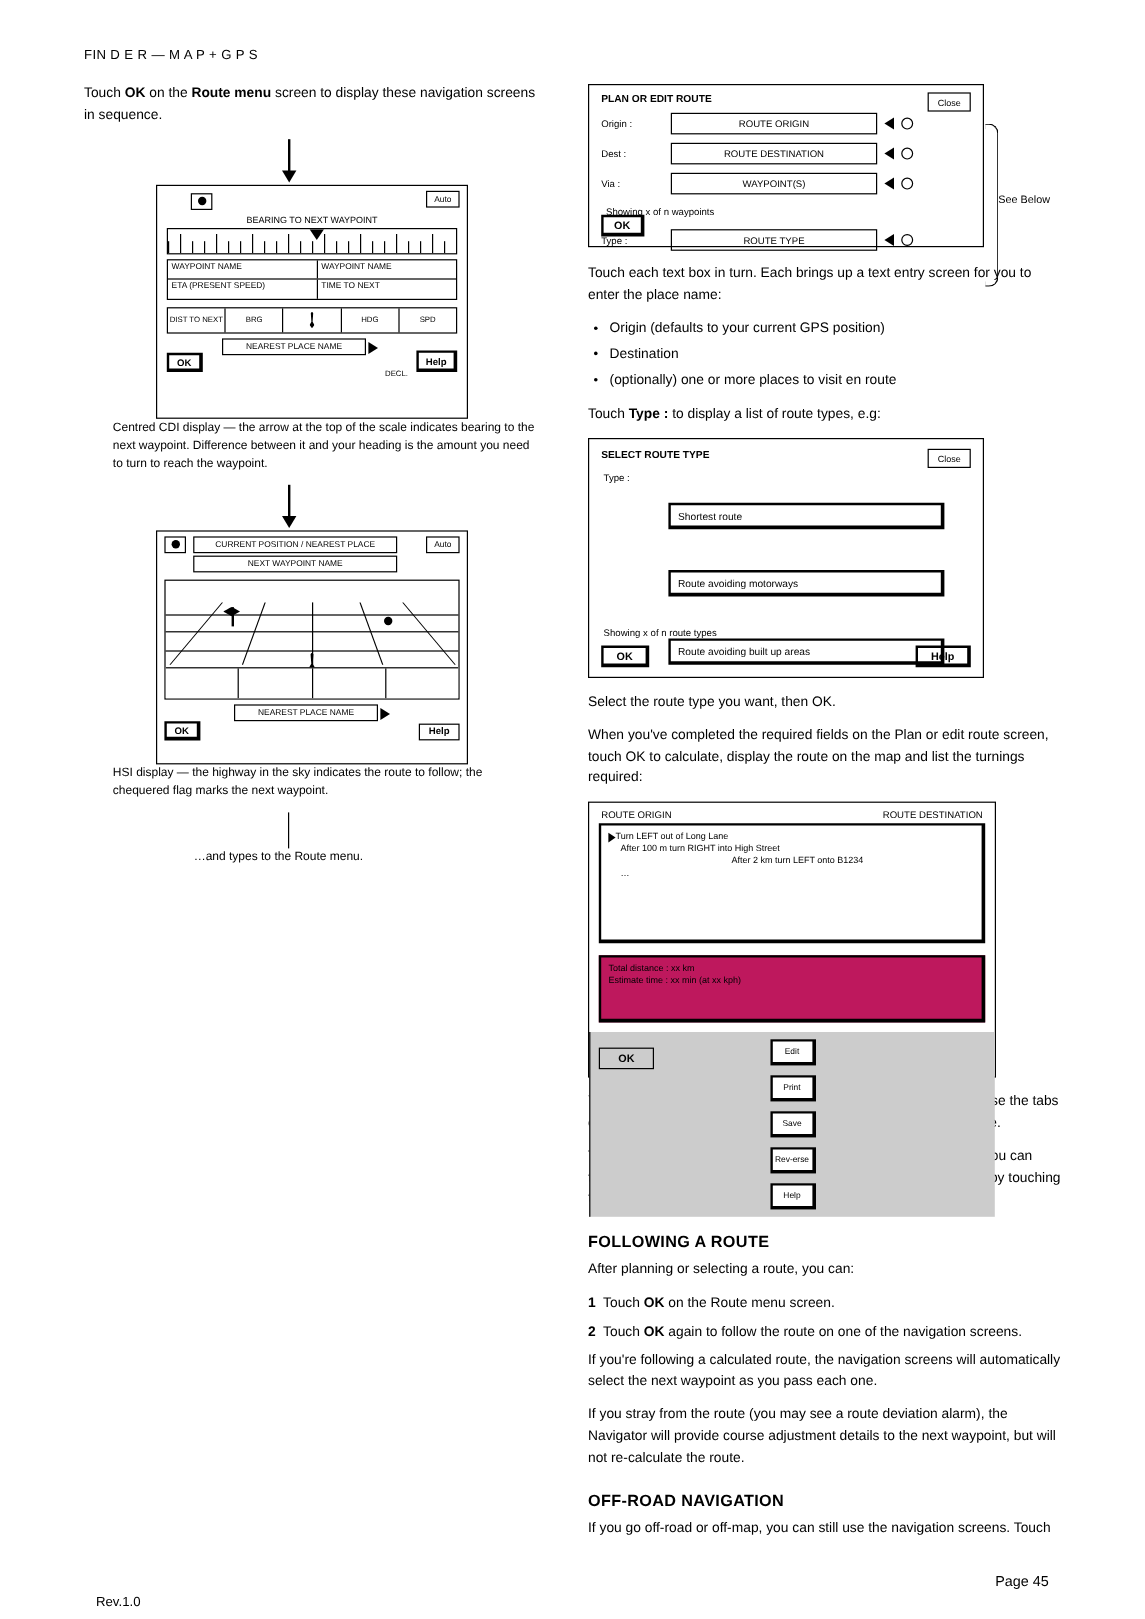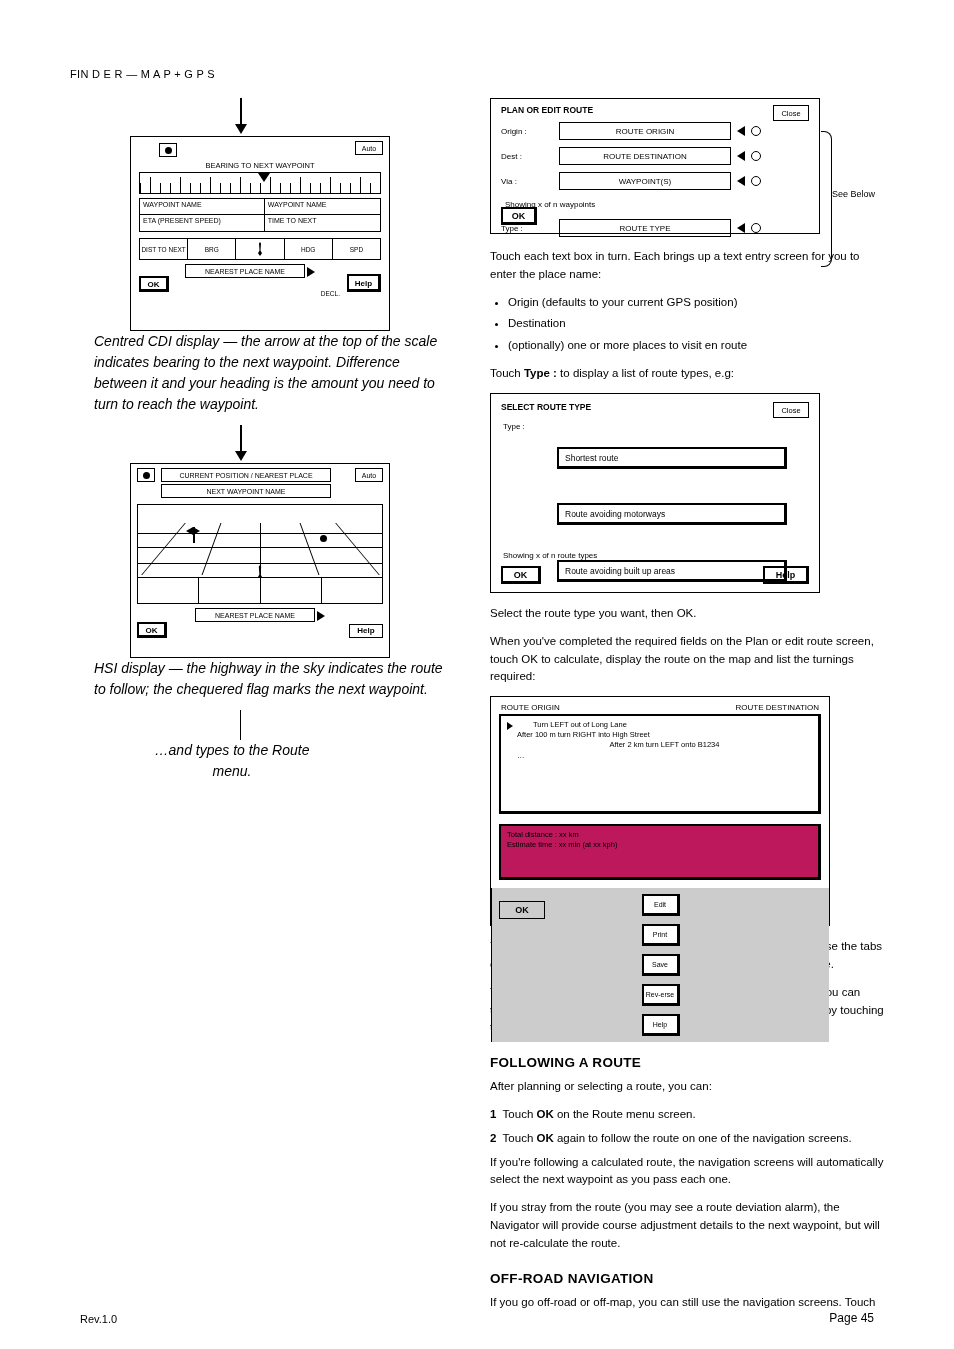--- a/index.html
+++ b/index.html
@@ -8,38 +8,38 @@
     padding: 0;
     background: #fff;
     font-family: Arial, Helvetica, sans-serif;
     color: #000;
     width: 954px;
   }
   .page {
     position: relative;
     width: 954px;
     height: 1349px;
-    padding: 68px 70px 40px 70px;
+    padding: 40px 70px 40px 70px;
   }
   .header-line {
     font-size: 11px;
     letter-spacing: 0.3px;
     margin-bottom: 18px;
   }
   .cols {
     display: flex;
     gap: 40px;
   }
   .lcol { flex: 0 0 380px; }
   .rcol { flex: 1; }
 
   .para { font-size: 11.5px; line-height: 1.55; margin: 0 0 10px 0; }
   .indent { padding-left: 24px; }
   .bold { font-weight: bold; }
-  .ital { font-style: italic; font-size: 14px; line-height:1.5; margin:0 0 10px 0; }
+  .ital { font-size: 10px; line-height:1.5; margin:0 0 10px 0; }
 
   .list { margin: 0 0 10px 0; padding-left: 18px; font-size:11.5px; line-height:1.55; }
   .list li { margin-bottom: 4px; }
 
   .h { font-size: 13.5px; font-weight: bold; letter-spacing: 0.3px; margin: 18px 0 8px 0; }
 
   .flowline {
     position: relative;
     height: 38px;
     width: 100%;
@@ -301,52 +301,59 @@
     font-size:7px; text-align:center; line-height:10px; display:flex; align-items:center; justify-content:center;
   }
   .tlist-head {
     font-size:8px; display:flex; justify-content:space-between; padding:0 2px 2px 2px;
   }
   .tlist-box1 {
     border:2px solid #000; border-right-width:3px; border-bottom-width:3px;
     height:100px; padding:4px 6px; font-size:7.5px; line-height:1.35;
     background:#fff;
   }
-  .tlist-box1 .line { display:flex; align-items:flex-start; gap:20px; }
+  .tlist-box1 .line { display:flex; align-items:flex-start; gap:0; }
   .tlist-box1 .tri {
     width:0;height:0;border-top:4px solid transparent;border-bottom:4px solid transparent;border-left:6px solid #000;
     margin-top:2px; flex:0 0 auto;
   }
   .tlist-box2 {
     border:2px solid #000; border-right-width:3px; border-bottom-width:3px;
     margin-top:10px; height:56px; padding:4px 6px; font-size:7.5px; line-height:1.35; background:#be185d;
   }
   .tlist-ok {
     position:absolute; left:8px; bottom:6px; width:46px; height:18px; border:1.5px solid #000;
     font-size:9px; font-weight:bold; text-align:center; line-height:16px;
   }
 
   .step { font-size:11.5px; line-height:1.55; margin:0 0 6px 0; }
 
   .pg {
     position:absolute; right:80px; bottom:24px; font-size:12px;
   }
   .pg-left {
-    position:absolute; left:80px; bottom:24px; font-size:11px;
+    position:absolute; left:80px; bottom:8px; font-size:11px;
   }
 </style>
 </head>
 <body>
 
 <div class="page">
   <div class="header-line">FIN D E R — M A P + G P S</div>
 
   <div class="cols">
 
     <div class="lcol">
+      <p class="para">
+        <span>Touch </span>
+        <span class="bold">OK</span>
+        <span> on the </span>
+        <span class="bold">Route menu</span>
+        <span> screen to display these navigation screens in sequence.</span>
+      </p>
 
       <div style="position:relative;">
         
       </div>
 
       <div class="flowline">
         <div class="flow-vert"></div>
         <div class="flow-arrow"></div>
       </div>
 

